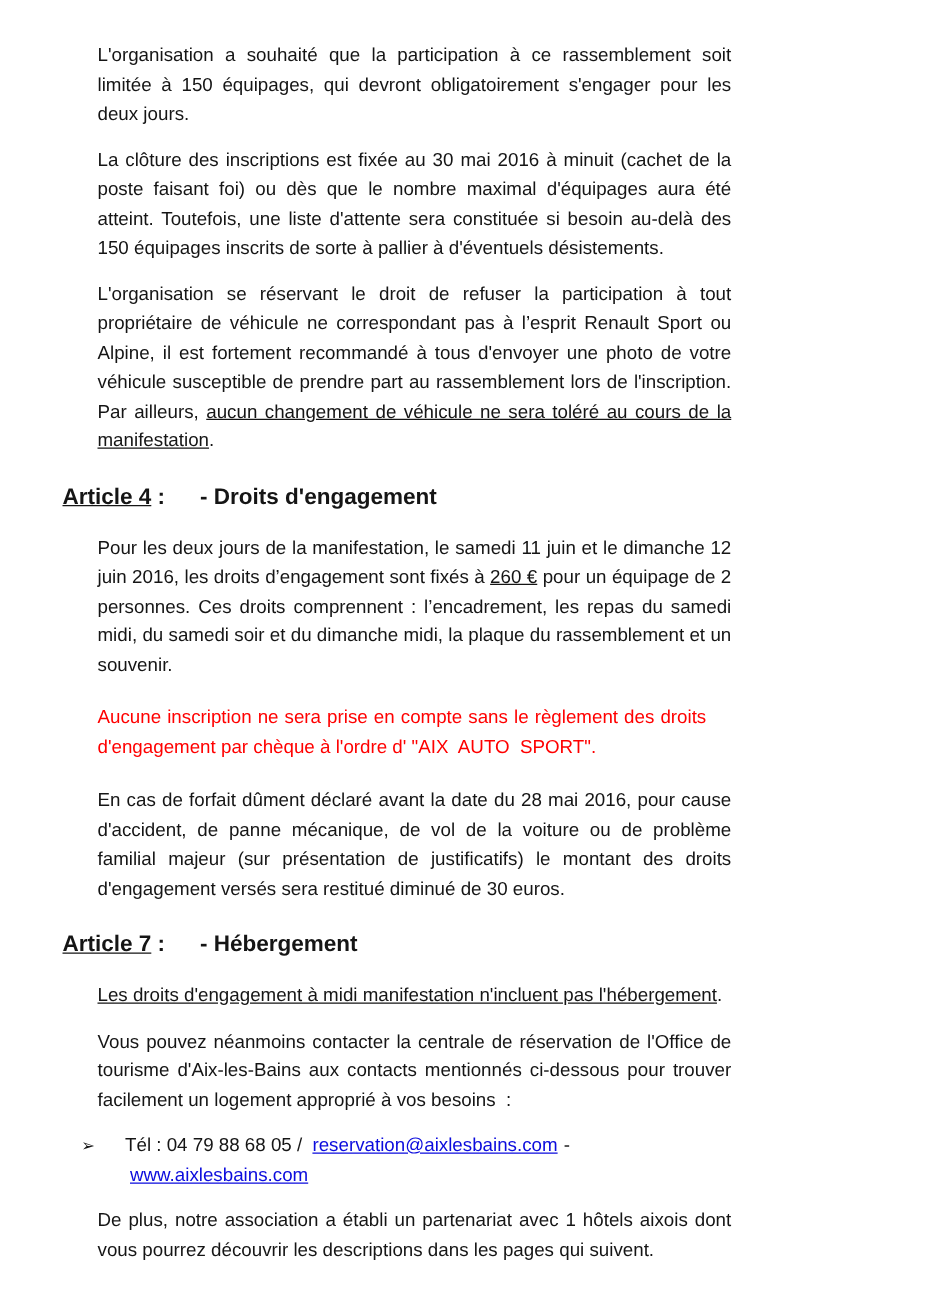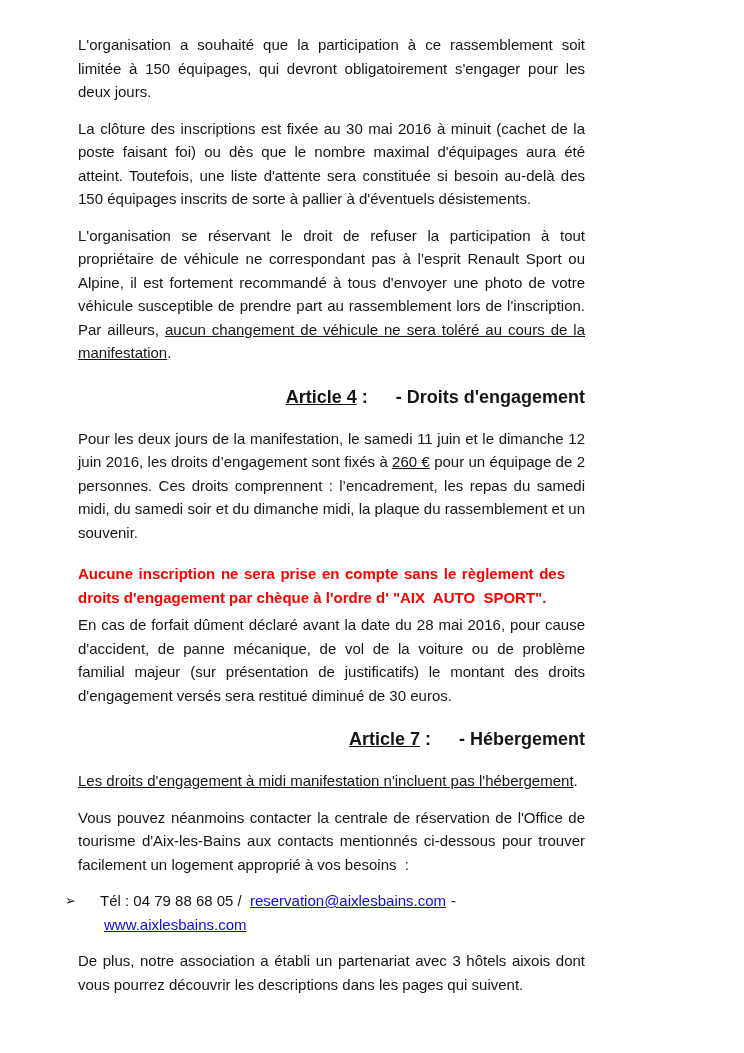--- a/index.html
+++ b/index.html
@@ -22,30 +22,30 @@
     padding:33px 47px 0 78px;
     font-size:15px;
     line-height:23.5px;
   }
   p{margin:0 0 13px 0;text-align:justify;}
   .article-heading{
     font-size:18px;
     font-weight:bold;
     line-height:24px;
     margin:20px 0 18px -28px;
-    text-align:right;
+    text-align:left;
     white-space:nowrap;
   }
   .article-heading .num{text-decoration:underline;}
   .article-heading .a-title{margin-left:28px;}
   .u{text-decoration:underline;}
   .warn{
     color:var(--accent-red);
-    font-weight:bold;
-    margin:18px 20px 4px 0;
+    font-weight:normal;
+    margin:18px 20px 20px 0;
   }
   a.doc-link{
     color:var(--link-blue);
     text-decoration:underline;
     cursor:pointer;
     text-align:center;
   }
   .bullet-row{
     display:flex;
     align-items:flex-start;
@@ -84,15 +84,15 @@
 
   <p><span class="u">Les droits d'engagement à midi manifestation n'incluent pas l'hébergement</span><span>.</span></p>
 
   <p>Vous pouvez néanmoins contacter la centrale de réservation de l'Office de tourisme d'Aix-les-Bains aux contacts mentionnés ci-dessous pour trouver facilement un logement approprié à vos besoins&nbsp; :</p>
 
   <div class="bullet-row">
     <span class="marker">➢</span>
     <span class="bullet-text"><span>Tél : 04 79 88 68 05 / </span><a class="doc-link" href="#">reservation@aixlesbains.com</a><span class="dash">-</span><a class="doc-link" href="#">www.aixlesbains.com</a></span>
   </div>
 
-  <p>De plus, notre association a établi un partenariat avec 3 hôtels aixois dont vous pourrez découvrir les descriptions dans les pages qui suivent.</p>
+  <p>De plus, notre association a établi un partenariat avec 1 hôtels aixois dont vous pourrez découvrir les descriptions dans les pages qui suivent.</p>
 
 </main>
 
 </body></html>

